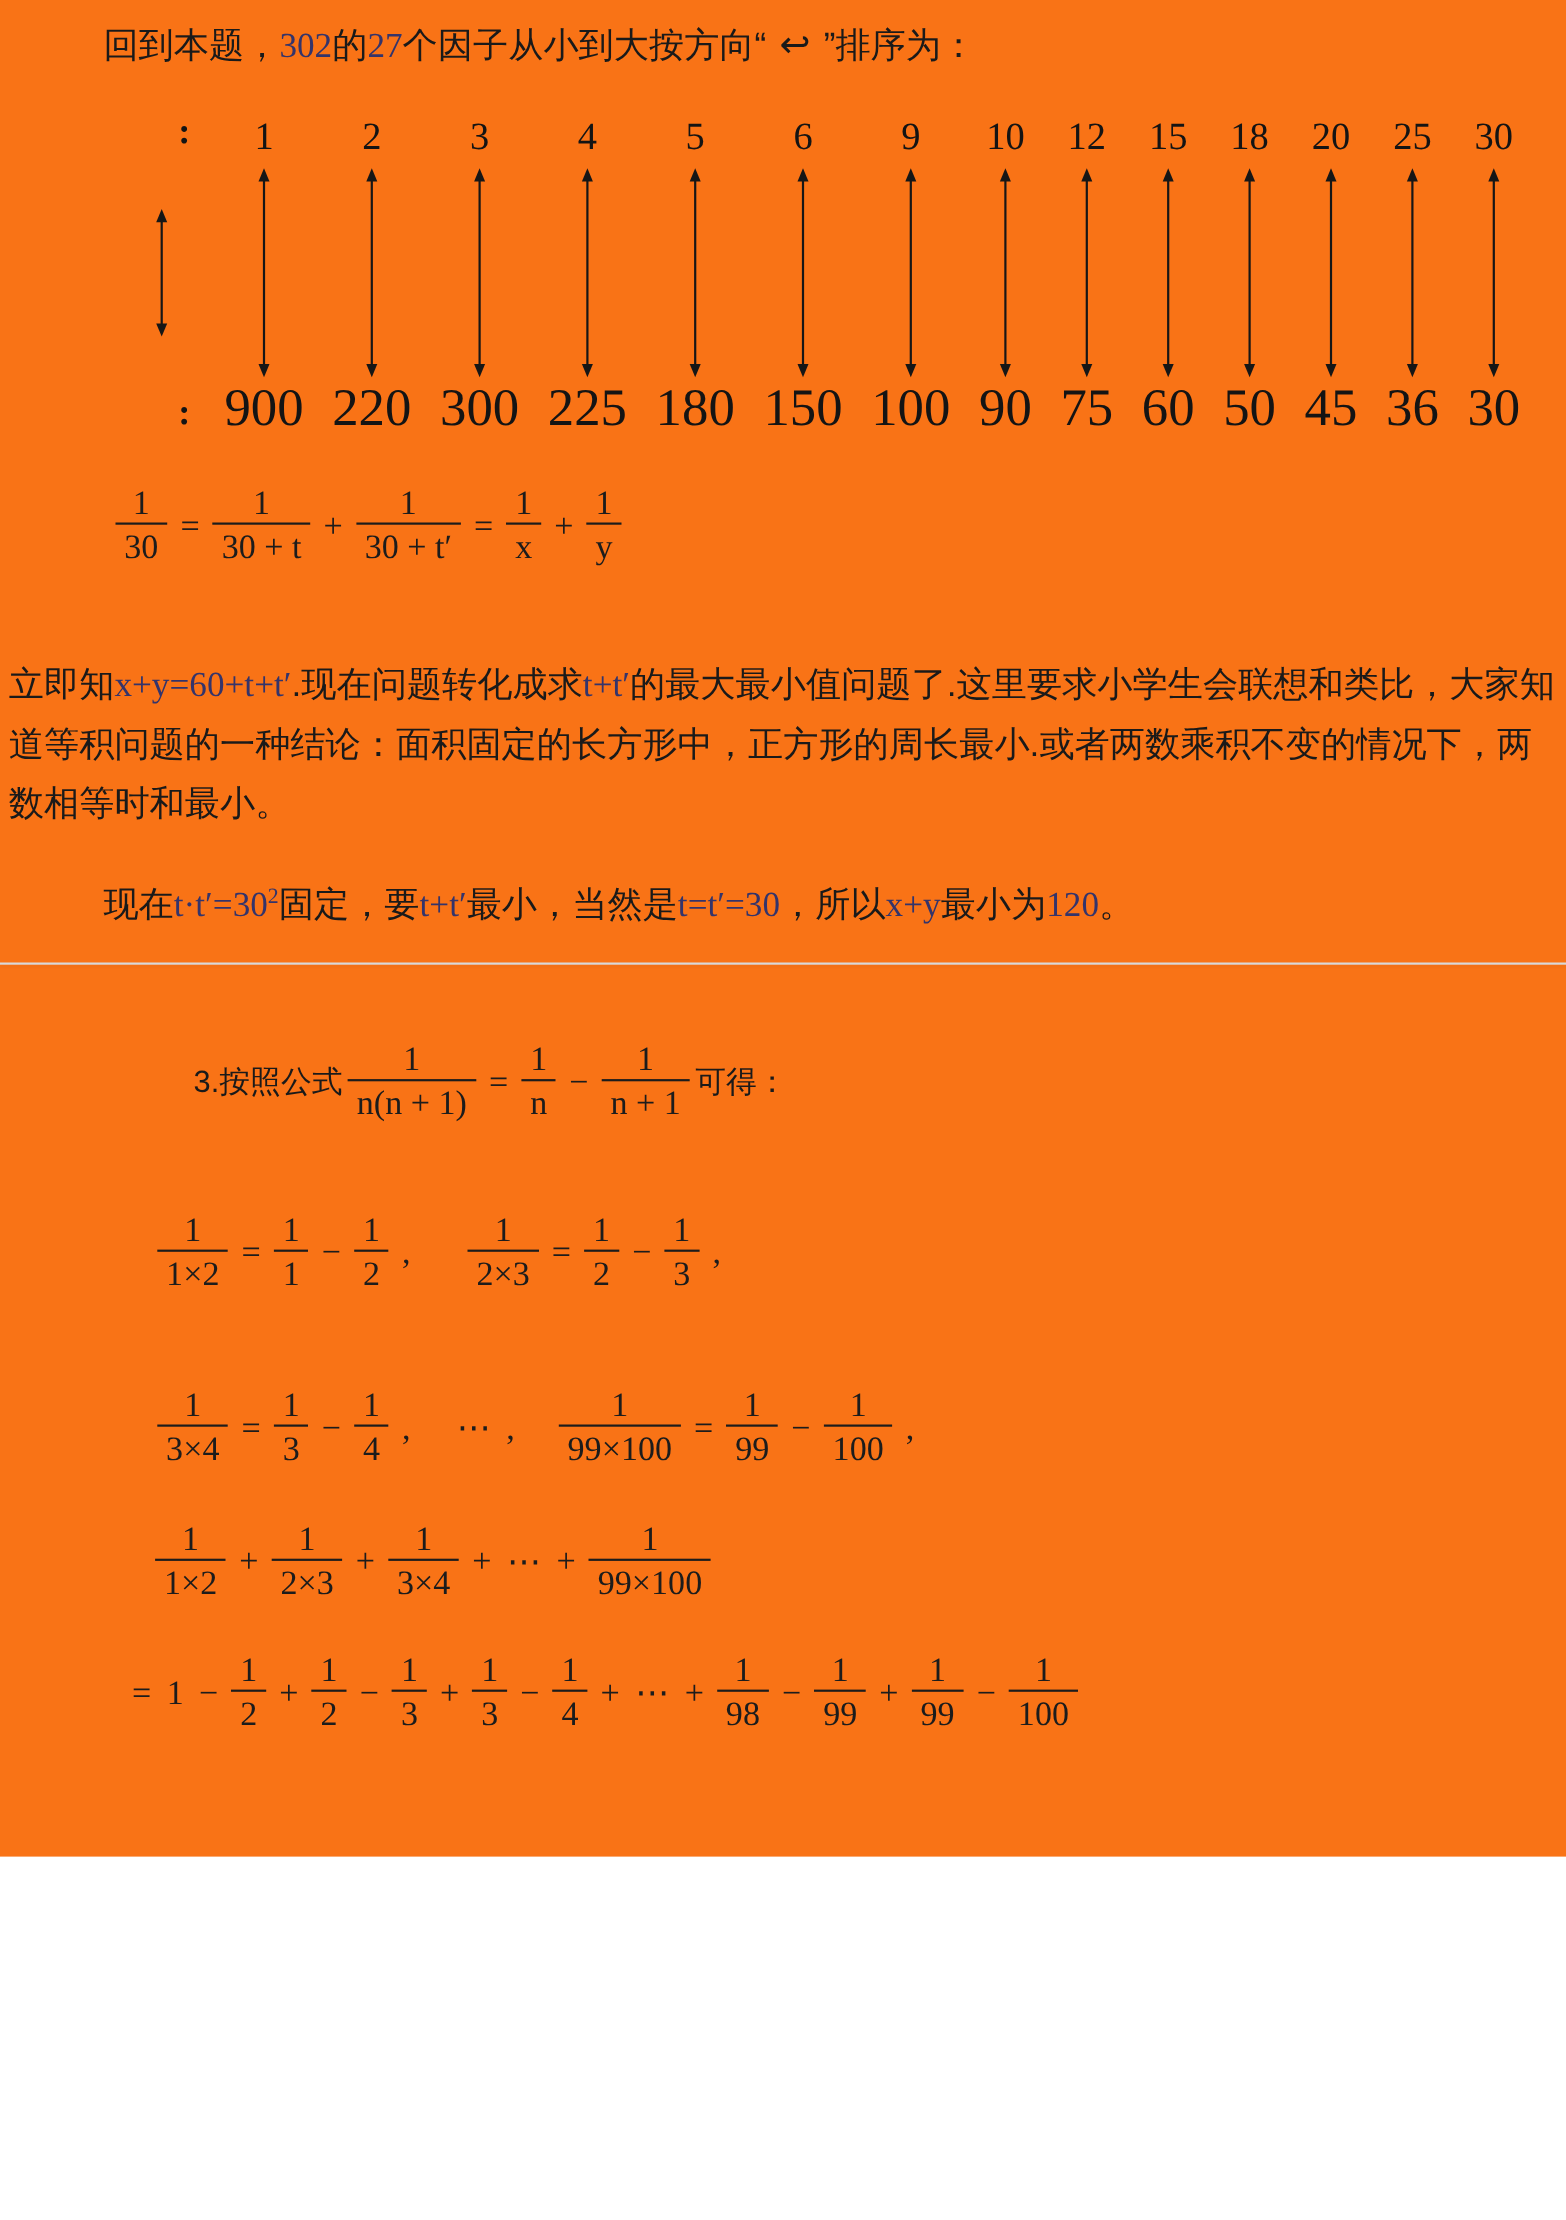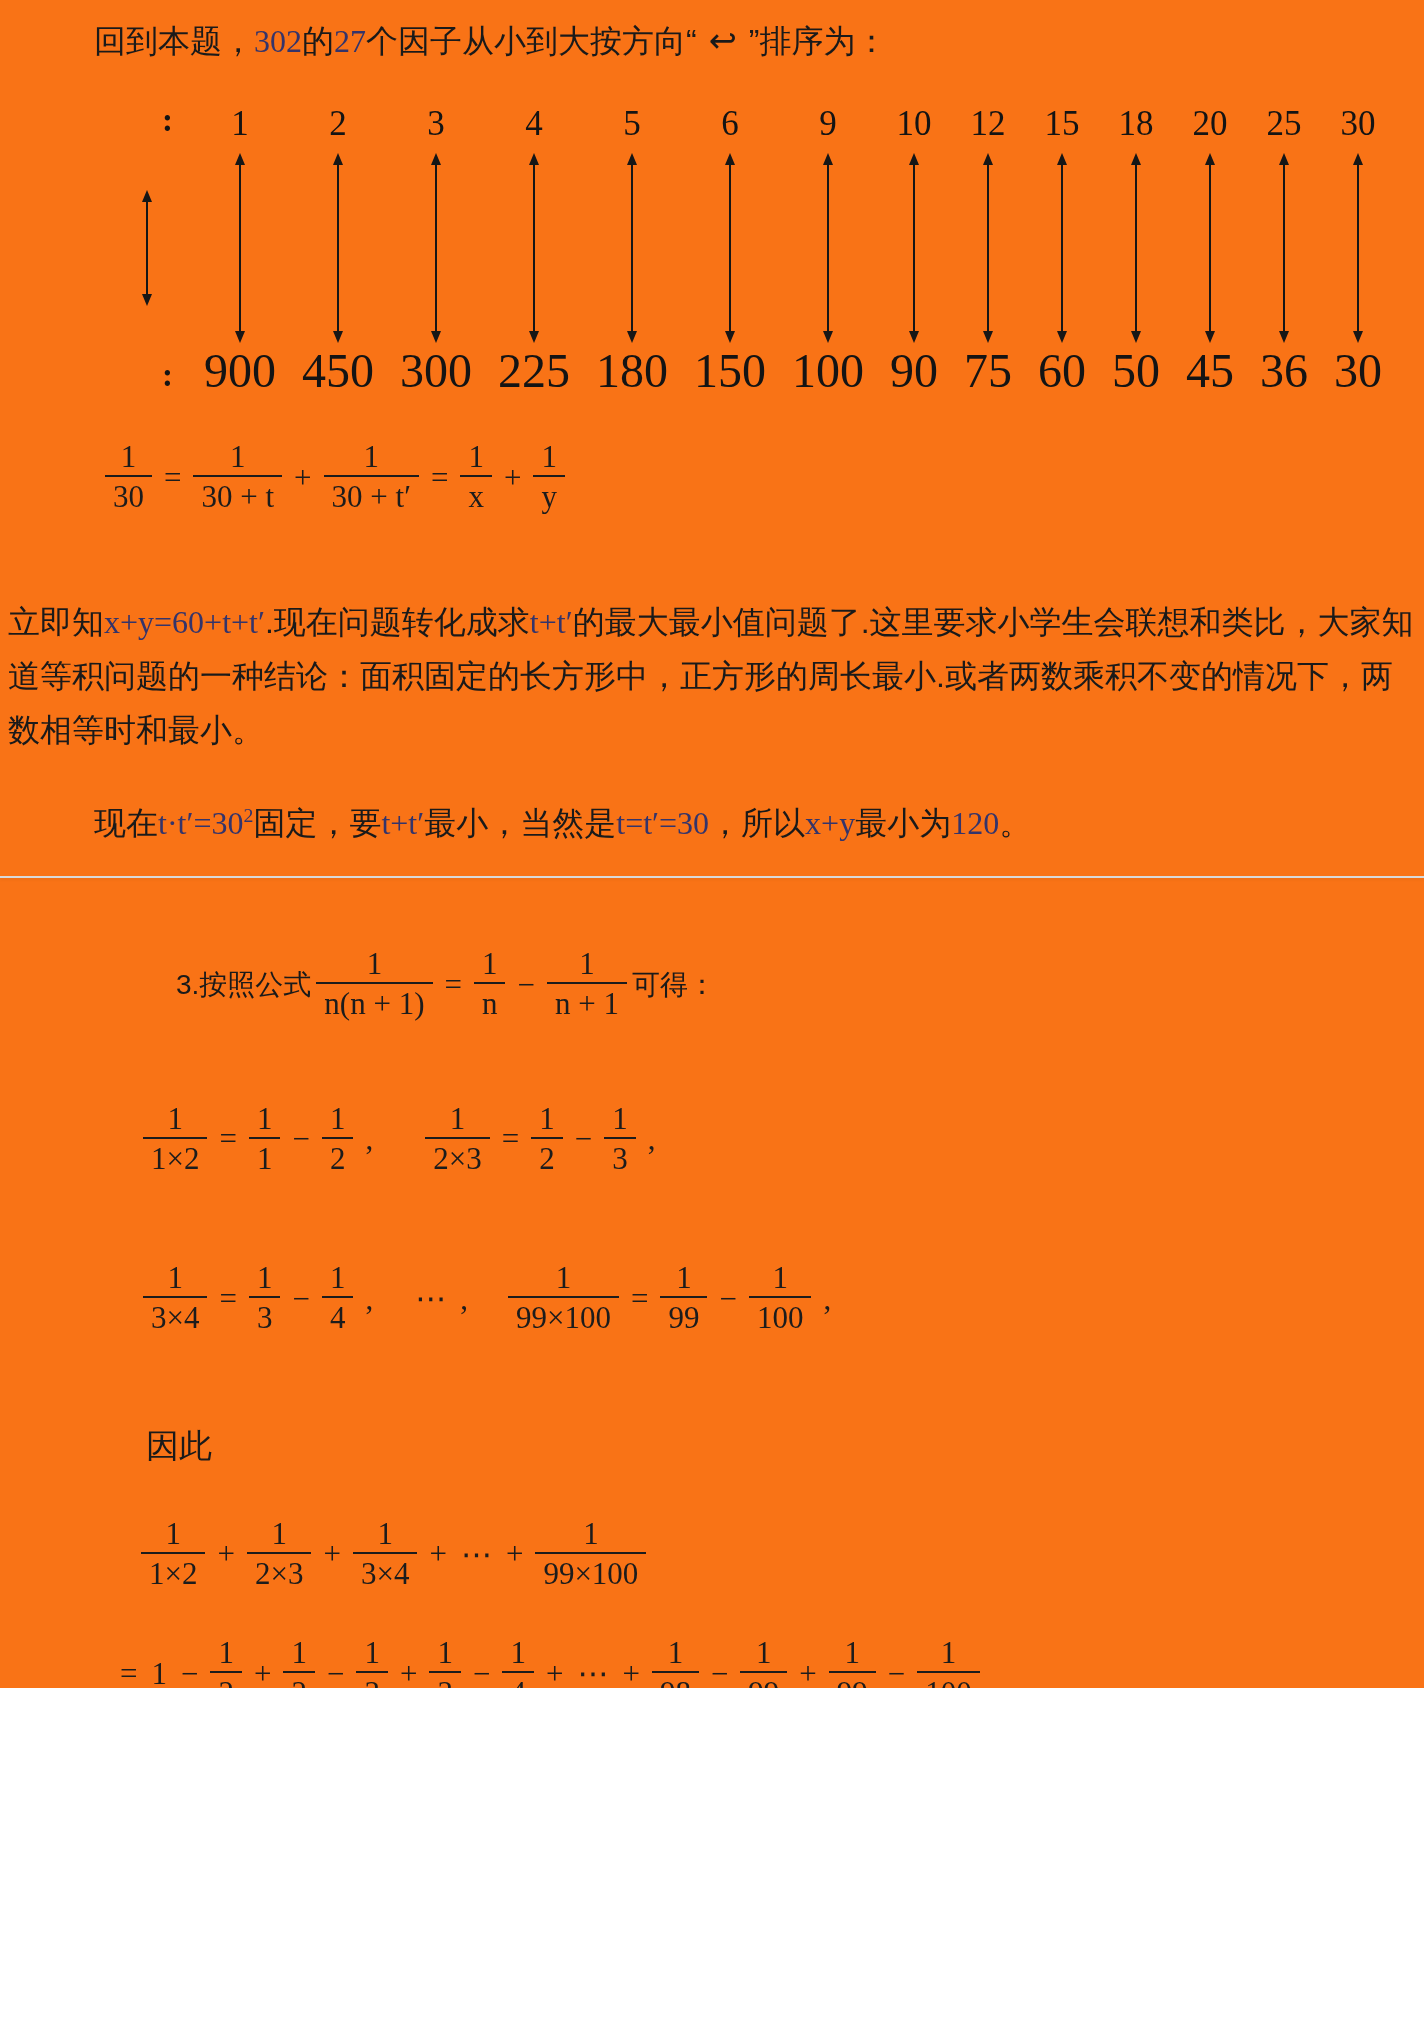--- a/index.html
+++ b/index.html
@@ -80,21 +80,21 @@
     <div class="pairs" id="pairs">
   <div class="pair">
     <div class="pt">1</div>
     <div class="arrowline varrow"></div>
     <div class="pb">900</div>
   </div>
 
   <div class="pair">
     <div class="pt">2</div>
     <div class="arrowline varrow"></div>
-    <div class="pb">450</div>
+    <div class="pb">220</div>
   </div>
 
   <div class="pair">
     <div class="pt">3</div>
     <div class="arrowline varrow"></div>
     <div class="pb">300</div>
   </div>
 
   <div class="pair">
     <div class="pt">4</div>
@@ -284,21 +284,20 @@
         <span class="fd">99</span>
       </span>
       <span class="op">−</span>
       <span class="frac">
         <span class="fn">1</span>
         <span class="fd">100</span>
       </span>
       <span class="op">,</span>
     </div>
 
-  <p class="conclusion">因此</p>
 
   <div class="formula f-sum">
       <span class="frac">
         <span class="fn">1</span>
         <span class="fd">1×2</span>
       </span>
       <span class="op">+</span>
       <span class="frac">
         <span class="fn">1</span>
         <span class="fd">2×3</span>

